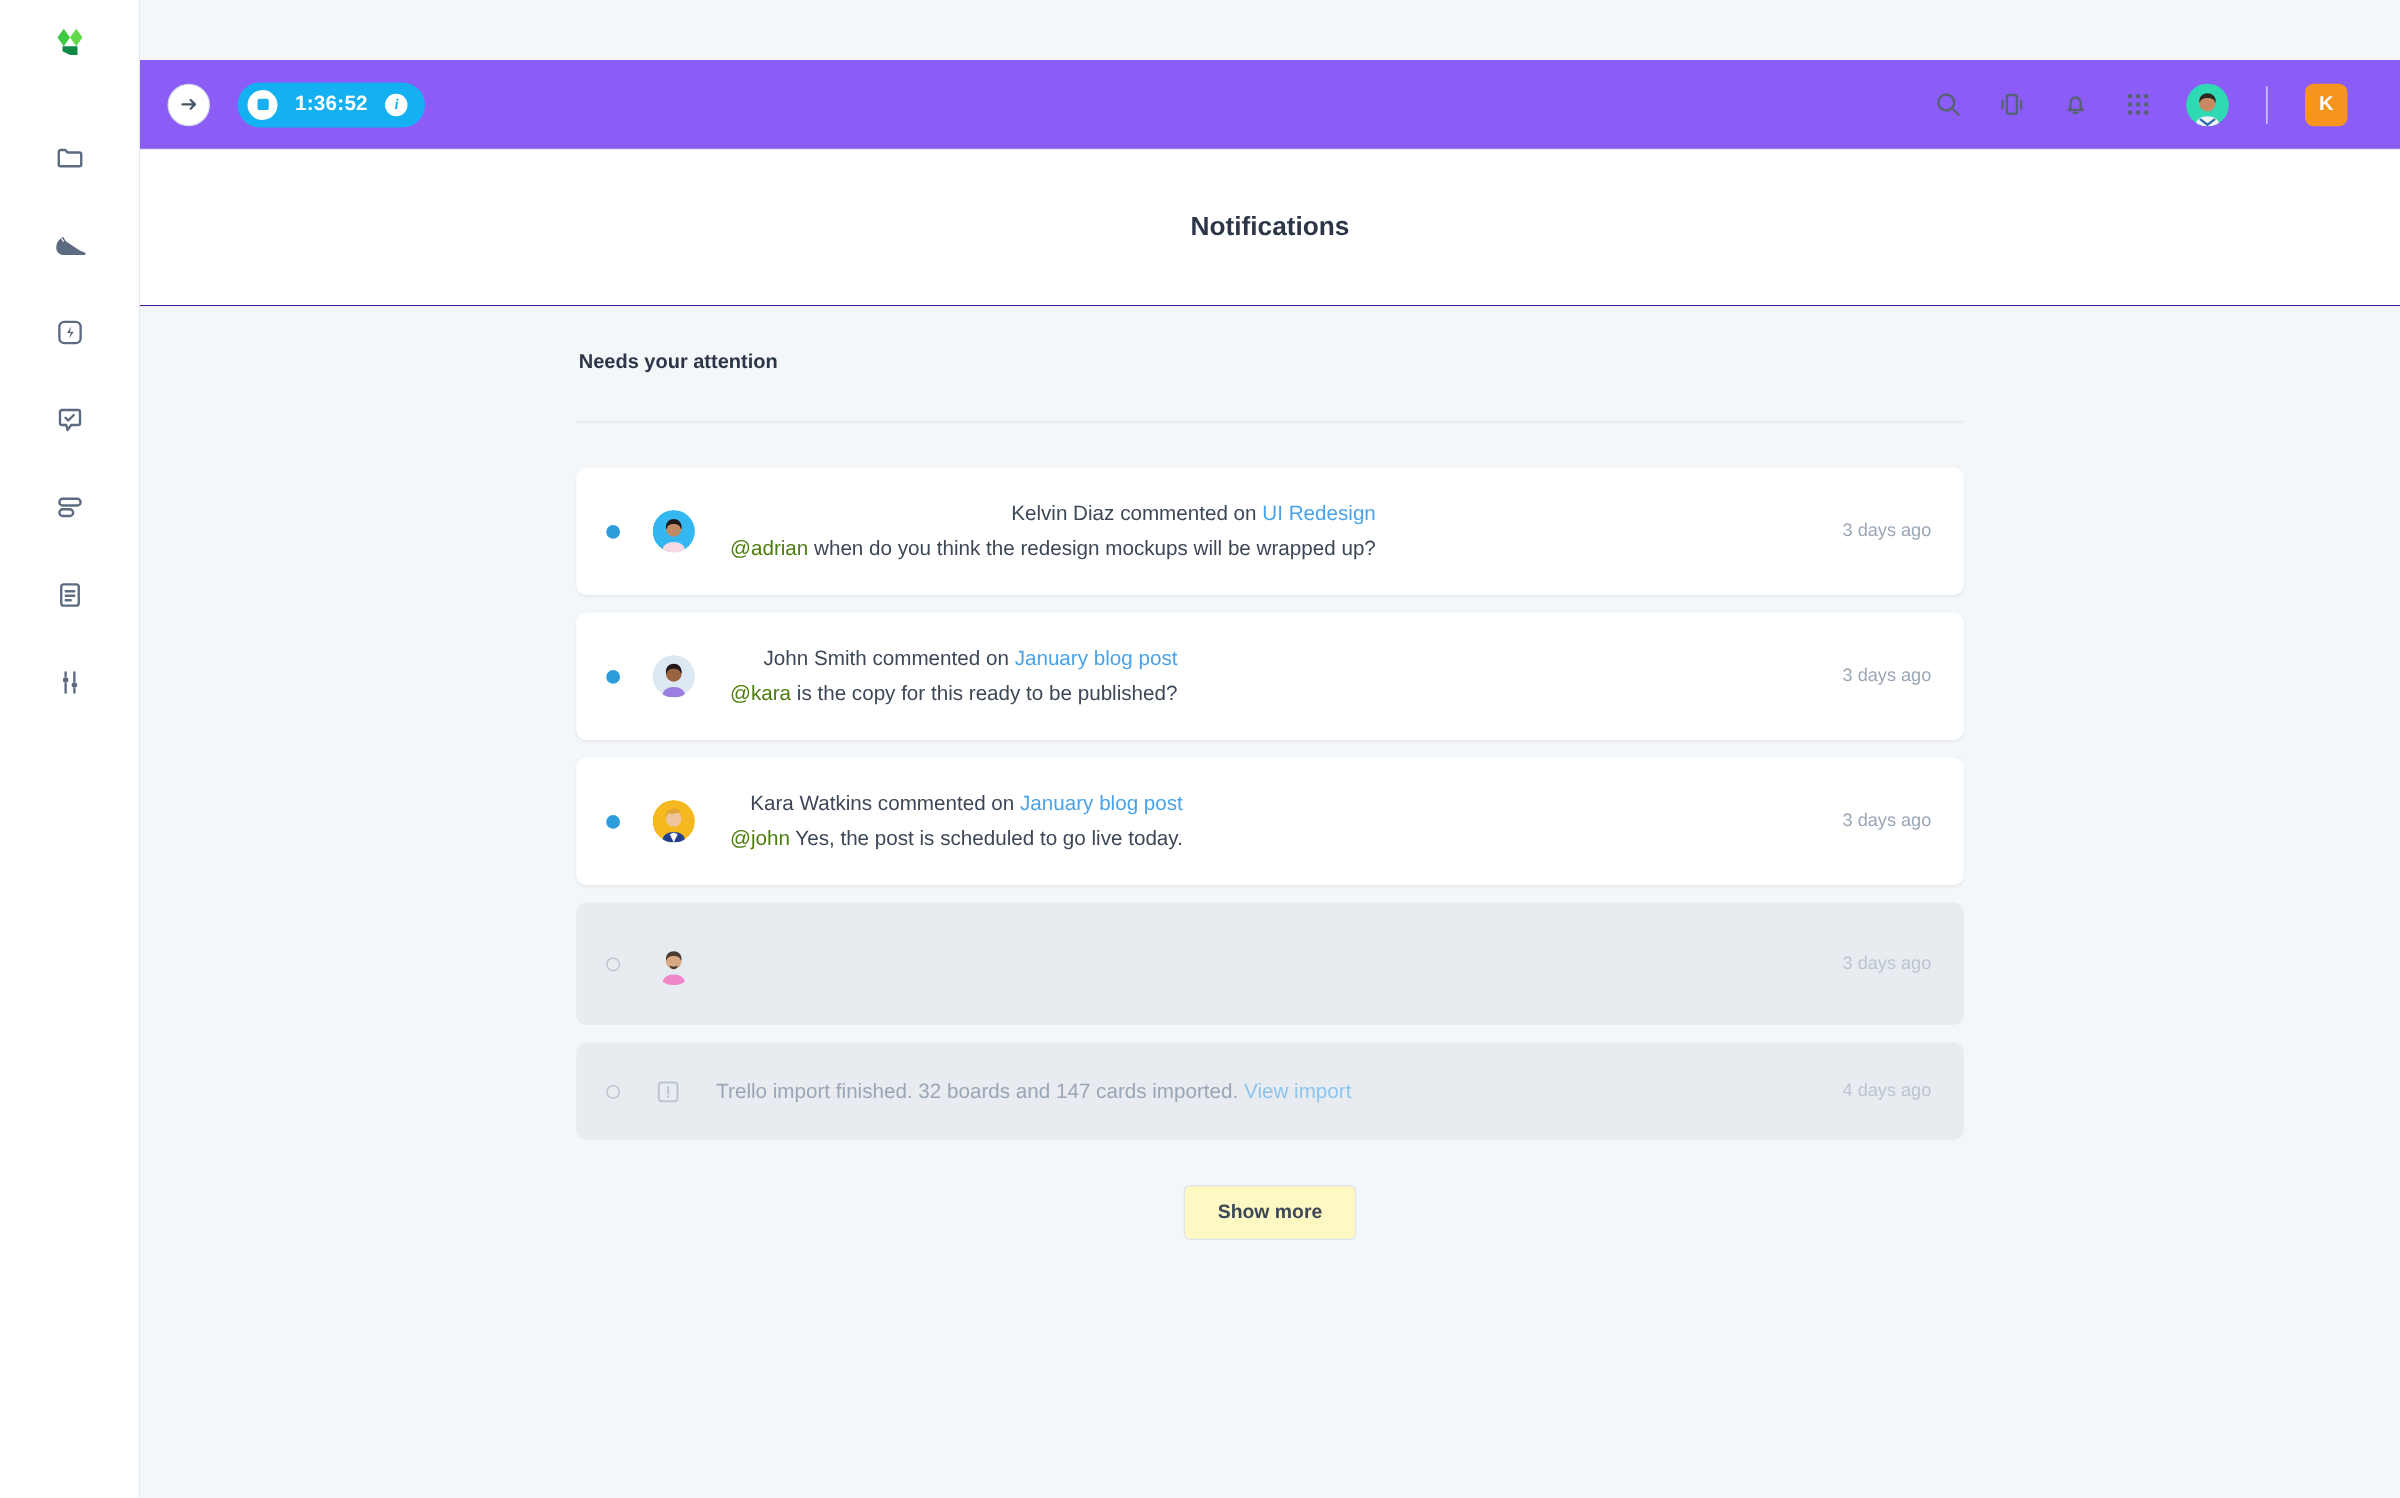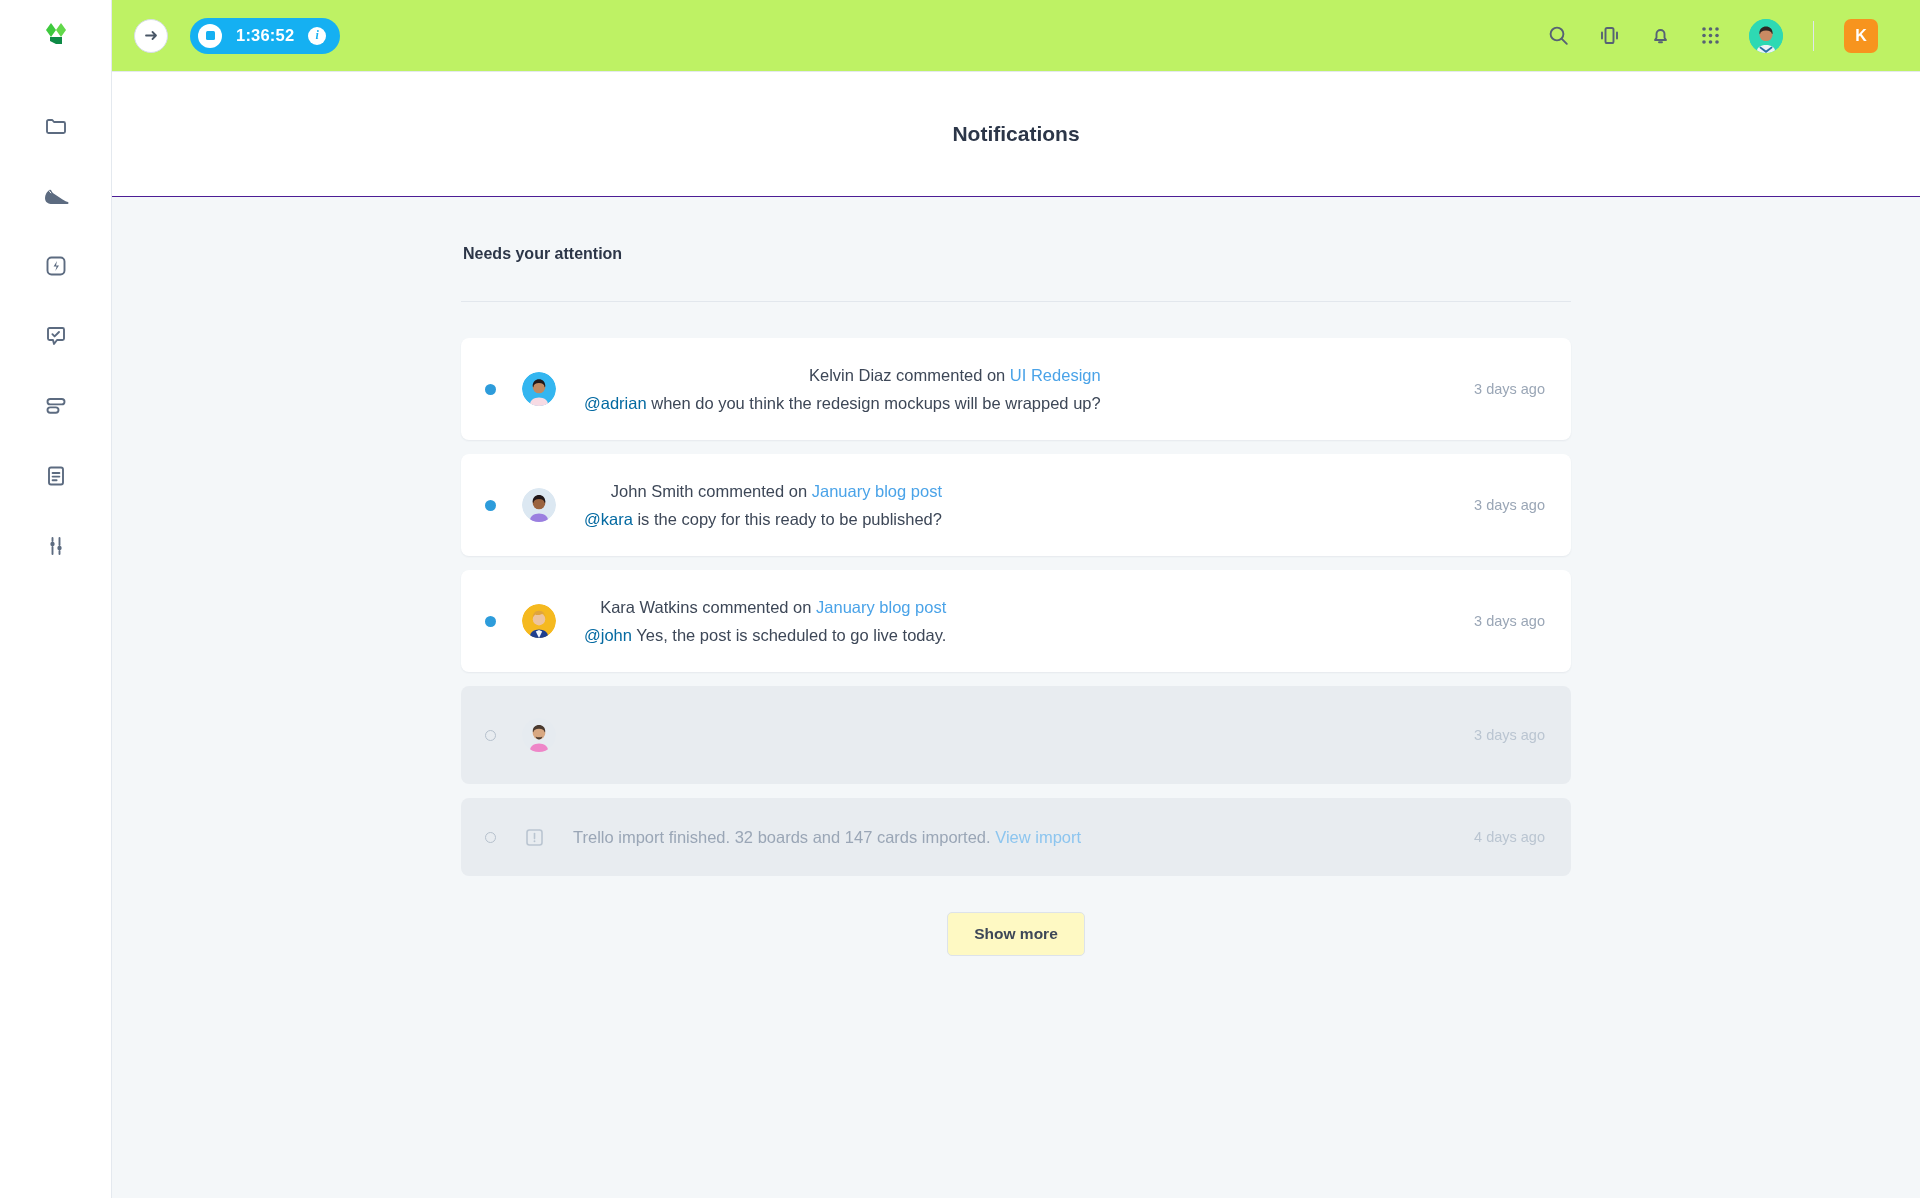--- a/index.html
+++ b/index.html
@@ -33,25 +33,26 @@
     color: #5c6b80; cursor: pointer;
   }
   .rail-item svg { display: block; }
 
   
   .right { flex: 1; height: 1198px; position: relative; background: #f4f7f9; }
 
   
   .topbar {
     height: 72px; width: 1808px;
-    background: #bef264;
+    background: #8b5cf6;
     border-bottom: 1px solid #e4e9ef;
     display: flex; align-items: center;
     padding: 0 42px 0 0;
     position: relative;
+    margin-top: 48px;
   }
   .topbar-left { display: flex; align-items: center; padding-left: 22px; gap: 22px; }
   .arrow-btn {
     width: 34px; height: 34px; border-radius: 50%;
     border: 1px solid #d6dde6; background: #fff;
     display: flex; align-items: center; justify-content: center;
     color: #4a5767; cursor: pointer;
   }
   .timer {
     display: flex; align-items: center; gap: 14px;
@@ -93,21 +94,21 @@
     display: flex; align-items: center; justify-content: center;
   }
   .page-title { font-size: 21px; font-weight: bold; color: #2c3648; }
 
   
   .content {
     height: calc(1198px - 72px - 125px);
     background: #f4f7f9; overflow: hidden;
     padding-top: 32px;
   }
-  .content-inner { width: 1110px; margin: 16px auto; }
+  .content-inner { width: 1110px; margin: 4px auto; }
 
   .section-label {
     font-size: 16px; font-weight: bold; color: #2c3648;
     margin-bottom: 22px; padding-left: 2px;
   }
 
   
   .alert {
     background: #fdf6e6; border-radius: 8px;
     height: 72px; display: flex; align-items: center;
@@ -147,21 +148,21 @@
   }
   .notif-icon { margin-left: 28px; color: #9bb3c6; display: flex; align-items: center; }
 
   .notif-body { margin-left: 28px; display: flex; flex-direction: column; gap: 9px; }
   .notif-line1 { font-size: 16.5px; color: #3d4757; }
   .notif-line2 { font-size: 16.5px; color: #3d4757; }
   .notif.read .notif-line1, .notif.read .notif-line2 { color: #9aa6b6; }
   .notif.read .notif-icon { color: #bac5d1; }
   .link-blue { color: #4aa3e8; }
   .notif.read .link-blue { color: #8cc5ef; }
-  .mention { color: #0369a1; }
+  .mention { color: #4d7c0f; }
   .notif-time { margin-left: auto; font-size: 14.5px; color: #9aa6b6; white-space: nowrap; }
   .notif.read .notif-time { color: #bac5d1; }
   .notif-single { margin-left: 28px; font-size: 16.5px; color: #9aa6b6; }
 
   
   .showmore-wrap { display: flex; justify-content: center; margin-top: 36px; }
   .showmore-btn {
     background: #fef9c3; border: 1px solid #dde3ea; border-radius: 5px;
     height: 44px; padding: 0 26px; font-size: 15.5px; color: #3d4757;
     font-family: "Liberation Sans", sans-serif; font-weight: bold; cursor: pointer;

